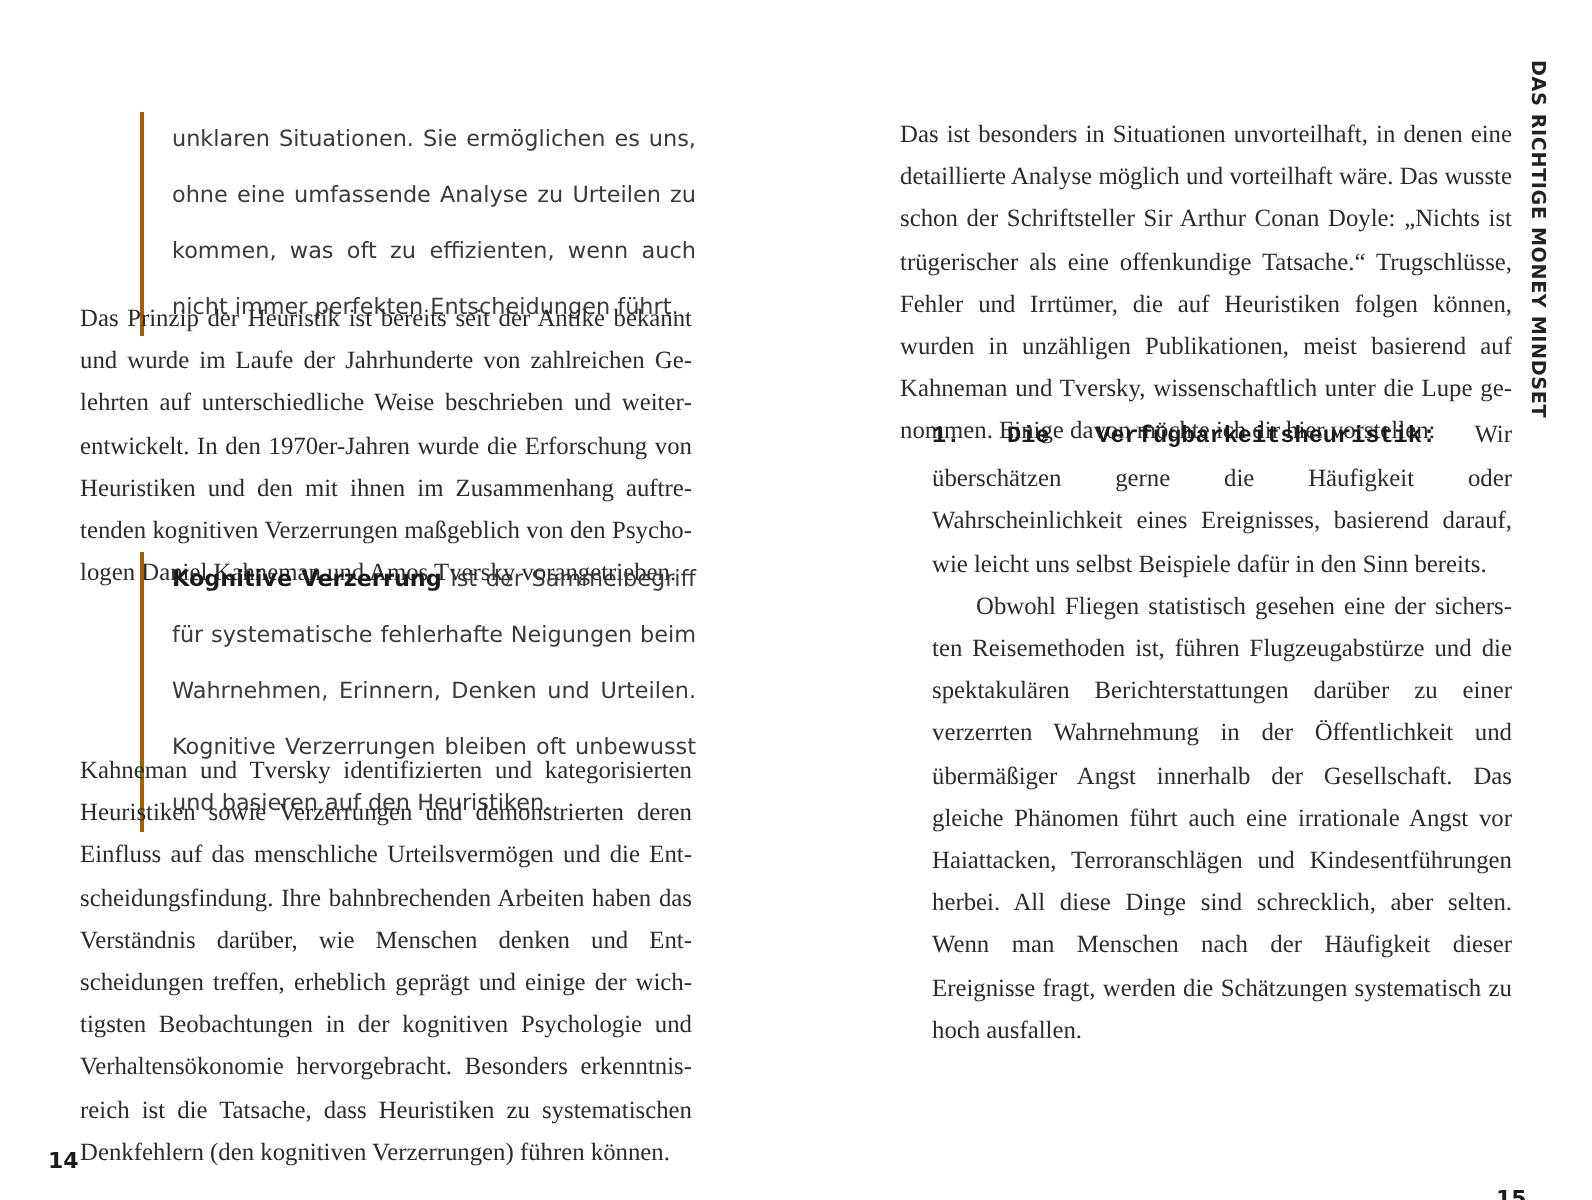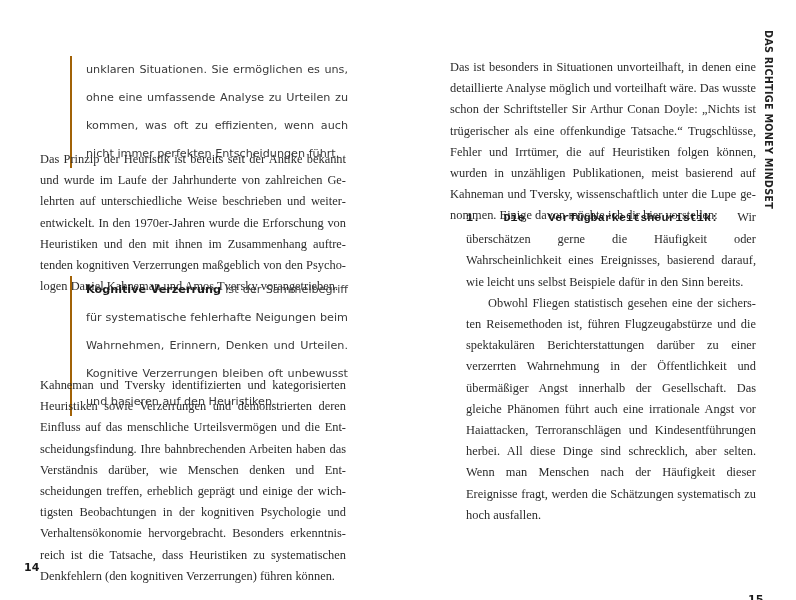--- a/index.html
+++ b/index.html
@@ -36,21 +36,21 @@
   </div>
 
   <div class="quote" style="left:70px; top:276px; width:262px;">
     <b>Kognitive Verzerrung</b><span> ist der Sammelbegriff für systematische fehlerhafte Neigungen beim Wahrnehmen, Erinnern, Denken und Urteilen. Kognitive Verzerrungen bleiben oft unbewusst und basieren auf den Heuristiken.</span>
   </div>
 
   <div class="block serif" style="left:40px; top:375px; width:306px;">
     <span>Kahneman und Tversky identifizierten und kategorisierten Heuristiken sowie Verzerrungen und demonstrierten deren Einfluss auf das menschliche Urteilsvermögen und die Ent­scheidungsfindung. Ihre bahnbrechenden Arbeiten haben das Verständnis darüber, wie Menschen denken und Ent­scheidungen treffen, erheblich geprägt und einige der wich­tigsten Beobachtungen in der kognitiven Psychologie und Verhaltensökonomie hervorgebracht. Besonders erkenntnis­reich ist die Tatsache, dass Heuristiken zu systematischen Denkfehlern (den kognitiven Verzerrungen) führen können.</span>
   </div>
 
-  <div class="page-num" style="left:24px; top:561px;">14</div>
+  <div class="page-num" style="left:24px; top:574px;">14</div>
 </div>
 
 <div class="page page-right">
   <div class="block serif" style="left:52px; top:57px; width:306px;">
     <span>Das ist besonders in Situationen unvorteilhaft, in denen eine detaillierte Analyse möglich und vorteilhaft wäre. Das wuss­te schon der Schriftsteller Sir Arthur Conan Doyle: „Nichts ist trügerischer als eine offenkundige Tatsache.“ Trugschlüs­se, Fehler und Irrtümer, die auf Heuristiken folgen können, wurden in unzähligen Publikationen, meist basierend auf Kahneman und Tversky, wissenschaftlich unter die Lupe ge­nommen. Einige davon möchte ich dir hier vorstellen:</span>
   </div>
 
   <div class="block serif" style="left:68px; top:207px; width:290px;">
     <span class="list-title">1. Die Verfügbarkeitsheuristik:</span><span> Wir überschätzen gerne die Häufigkeit oder Wahrscheinlichkeit eines Er­eignisses, basierend darauf, wie leicht uns selbst Beispie­le dafür in den Sinn bereits.</span>
     <div class="indent">Obwohl Fliegen statistisch gesehen eine der sichers­ten Reisemethoden ist, führen Flugzeugabstürze und die spektakulären Berichterstattungen darüber zu einer verzerrten Wahrnehmung in der Öffentlichkeit und übermäßiger Angst innerhalb der Gesellschaft. Das gleiche Phänomen führt auch eine irrationale Angst vor Haiattacken, Terroranschlägen und Kindesentführun­gen herbei. All diese Dinge sind schrecklich, aber sel­ten. Wenn man Menschen nach der Häufigkeit dieser Ereignisse fragt, werden die Schätzungen systematisch zu hoch ausfallen.</div>

